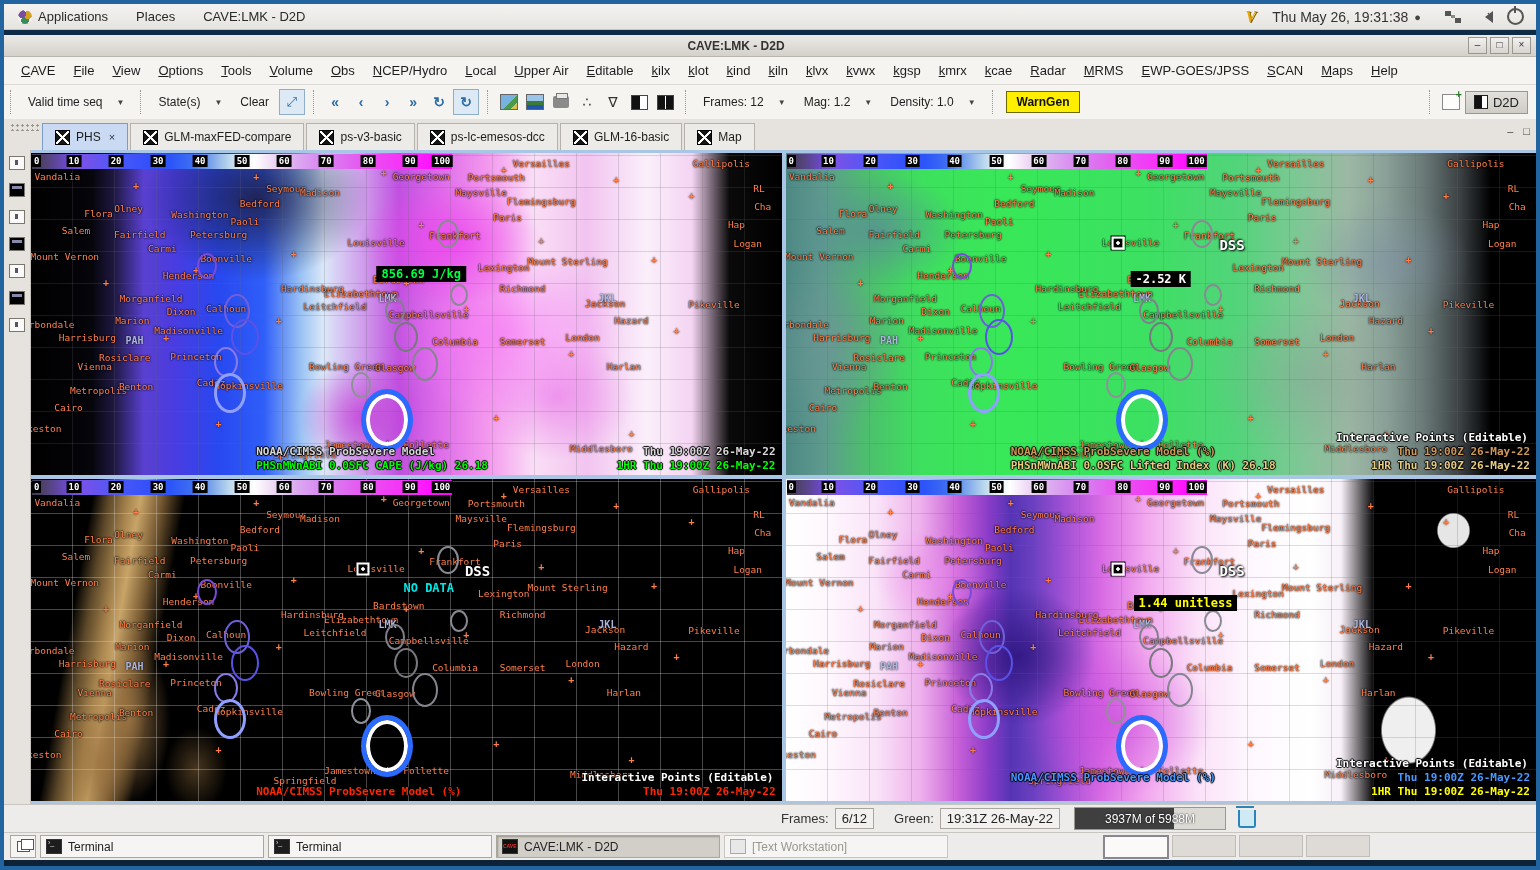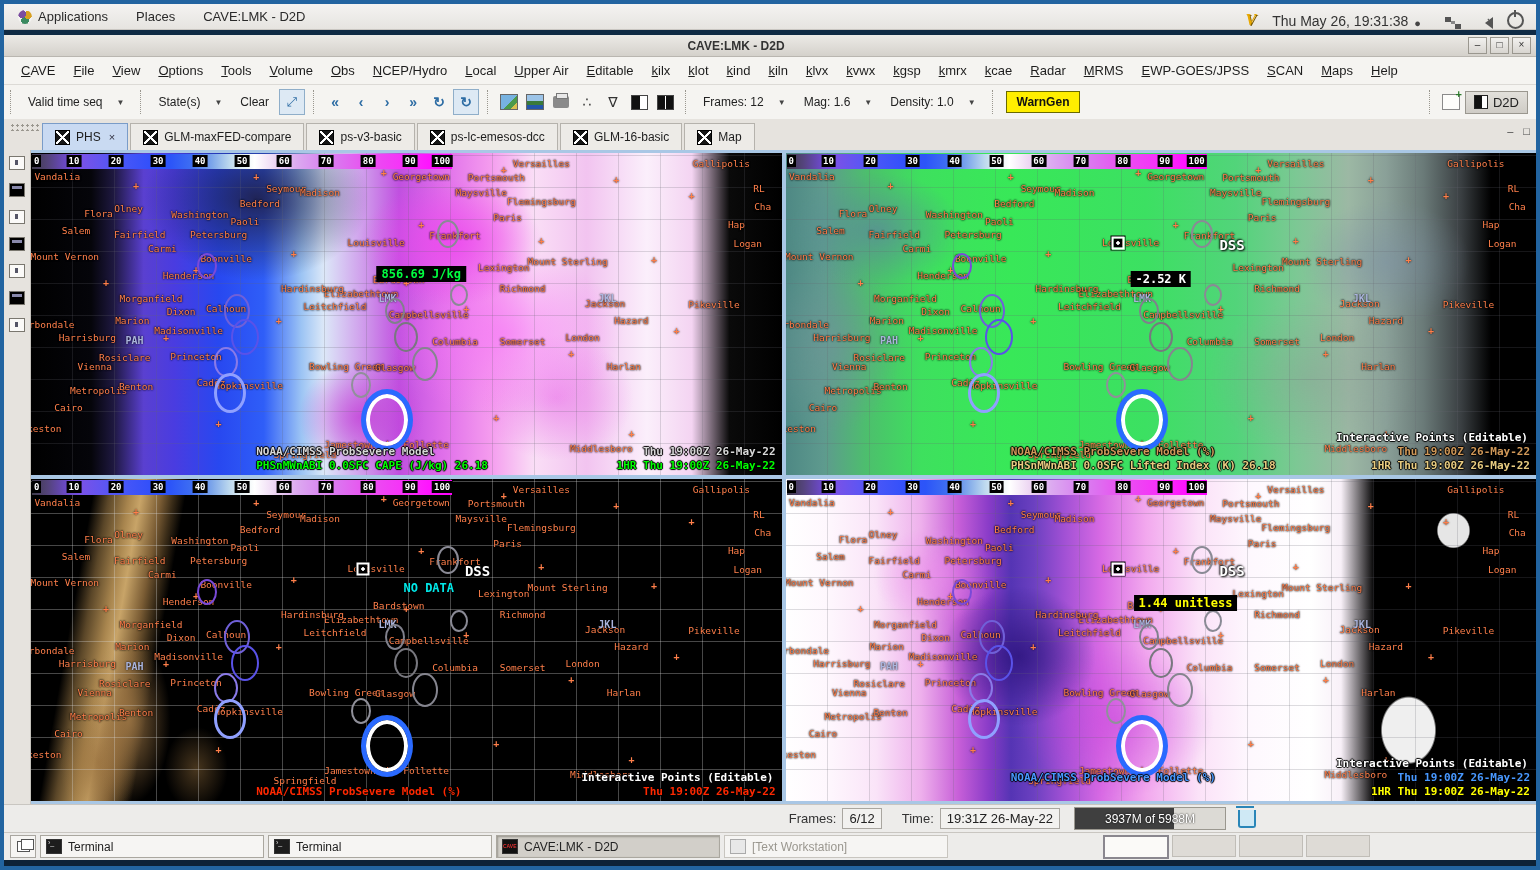--- a/index.html
+++ b/index.html
@@ -1,20 +1,20 @@
 <!DOCTYPE html>
 <html><head>
 <meta charset="utf-8">
 <style>
   html,body{margin:0;padding:0;}
   body{width:1540px;height:870px;position:relative;font-family:"Liberation Sans",sans-serif;background:#2264a0;overflow:hidden;}
   .frame{position:absolute;inset:0;border:4px solid #2264a0;background:#0f2a44;display:flex;flex-direction:column;}
 
   
-  .topbar{height:25px;background:linear-gradient(#f4f3f1,#e6e4e0);border-bottom:1px solid #c9c6c1;display:flex;align-items:flex-end;font-size:13px;color:#2a2a2a;flex:none;}
+  .topbar{height:25px;background:linear-gradient(#f4f3f1,#e6e4e0);border-bottom:1px solid #c9c6c1;display:flex;align-items:center;font-size:13px;color:#2a2a2a;flex:none;}
   .topbar .tb-item{padding:0 14px;height:100%;display:flex;align-items:center;gap:6px;cursor:default;}
   .apps-icon{width:14px;height:14px;border-radius:50%;background:radial-gradient(circle at 30% 30%,#7a4da0 0 4px,transparent 4px),radial-gradient(circle at 72% 35%,#d8a020 0 4px,transparent 4px),radial-gradient(circle at 50% 75%,#3a8a60 0 4px,transparent 4px),#f4f3f1;}
   .topbar .spacer{flex:1;}
   .v-logo{font-family:"Liberation Serif",serif;font-weight:bold;font-style:italic;font-size:16px;color:#e8a800;text-shadow:1px 1px 0 #7a5a00;padding:0 10px;}
   .clock{font-size:14px;color:#333;padding:0 6px;}
   .rec-dot{color:#444;font-size:11px;padding-right:14px;}
   .net-icon{width:16px;height:12px;position:relative;margin:0 10px;}
   .net-icon::before{content:"";position:absolute;left:0;top:0;width:6px;height:5px;background:#555;}
   .net-icon::after{content:"";position:absolute;right:0;bottom:0;width:6px;height:5px;background:#555;box-shadow:-5px -4px 0 -1px #888;}
   .vol-icon{width:0;height:0;border:6px solid transparent;border-right:8px solid #555;position:relative;margin:0 8px;}
@@ -268,21 +268,21 @@
         </span>
       <span class="icon-btn">
           <span class="split-icon b"></span>
         </span>
       <span class="tsep"></span>
       <span class="combo">
           <span>Frames: 12</span>
           <span class="car">▼</span>
         </span>
       <span class="combo">
-          <span>Mag: 1.6</span>
+          <span>Mag: 1.2</span>
           <span class="car">▼</span>
         </span>
       <span class="combo">
           <span>Density: 1.0</span>
           <span class="car">▼</span>
         </span>
       <span class="tsep"></span>
       <span class="warngen">WarnGen</span>
       <span class="tspacer"></span>
       <span class="tsep"></span>
@@ -869,21 +869,21 @@
               </div>
             </div>
           </div>
         </div>
     </div>
 
     <div class="statusbar">
       <span>Frames:</span>
       <span class="field">6/12</span>
       <span style="width:8px;"></span>
-      <span>Time:</span>
+      <span>Green:</span>
       <span class="field">19:31Z 26-May-22</span>
       <span class="mem">
         <span class="mem-fill" id="mem-fill" style="width: 66%;"></span>
         <span class="mem-label">3937M of 5988M</span>
       </span>
       <span class="trash"></span>
     </div>
   </div>
 
   <div class="taskbar">

